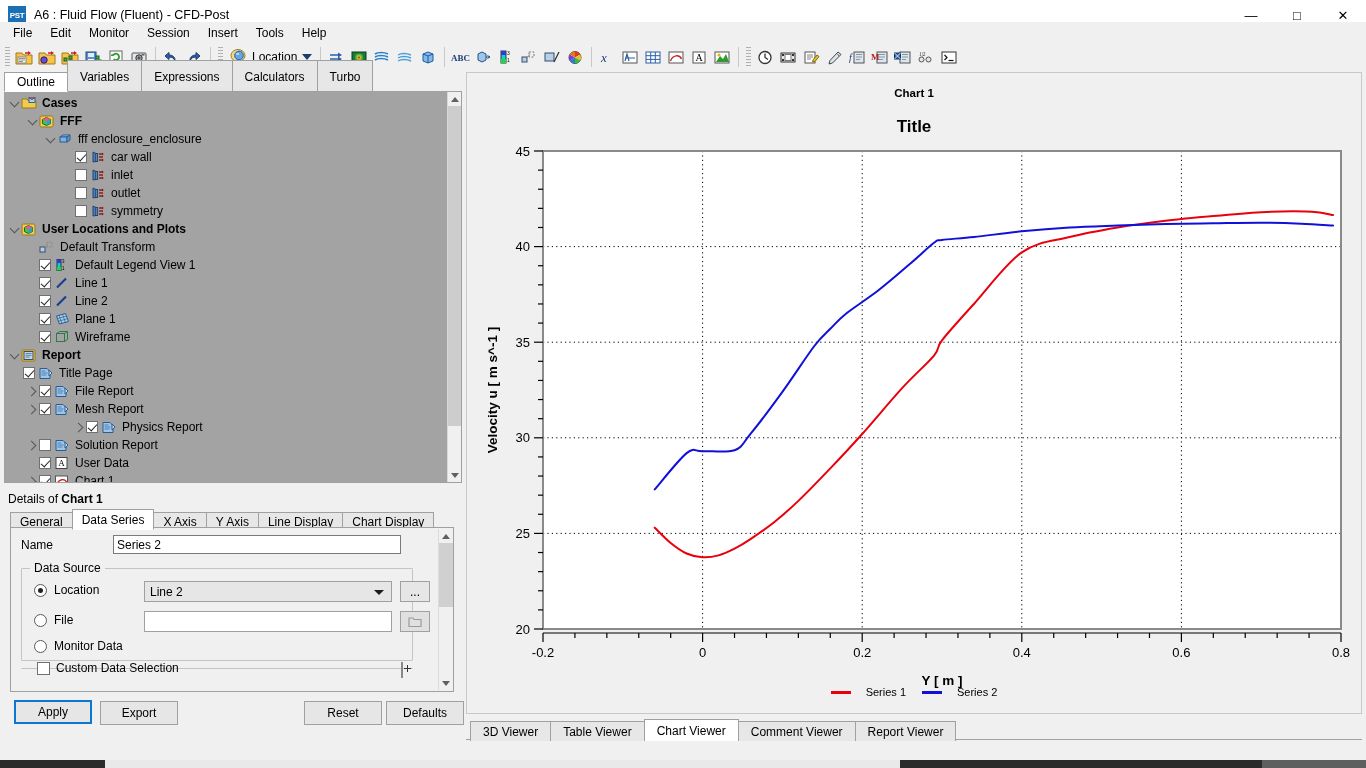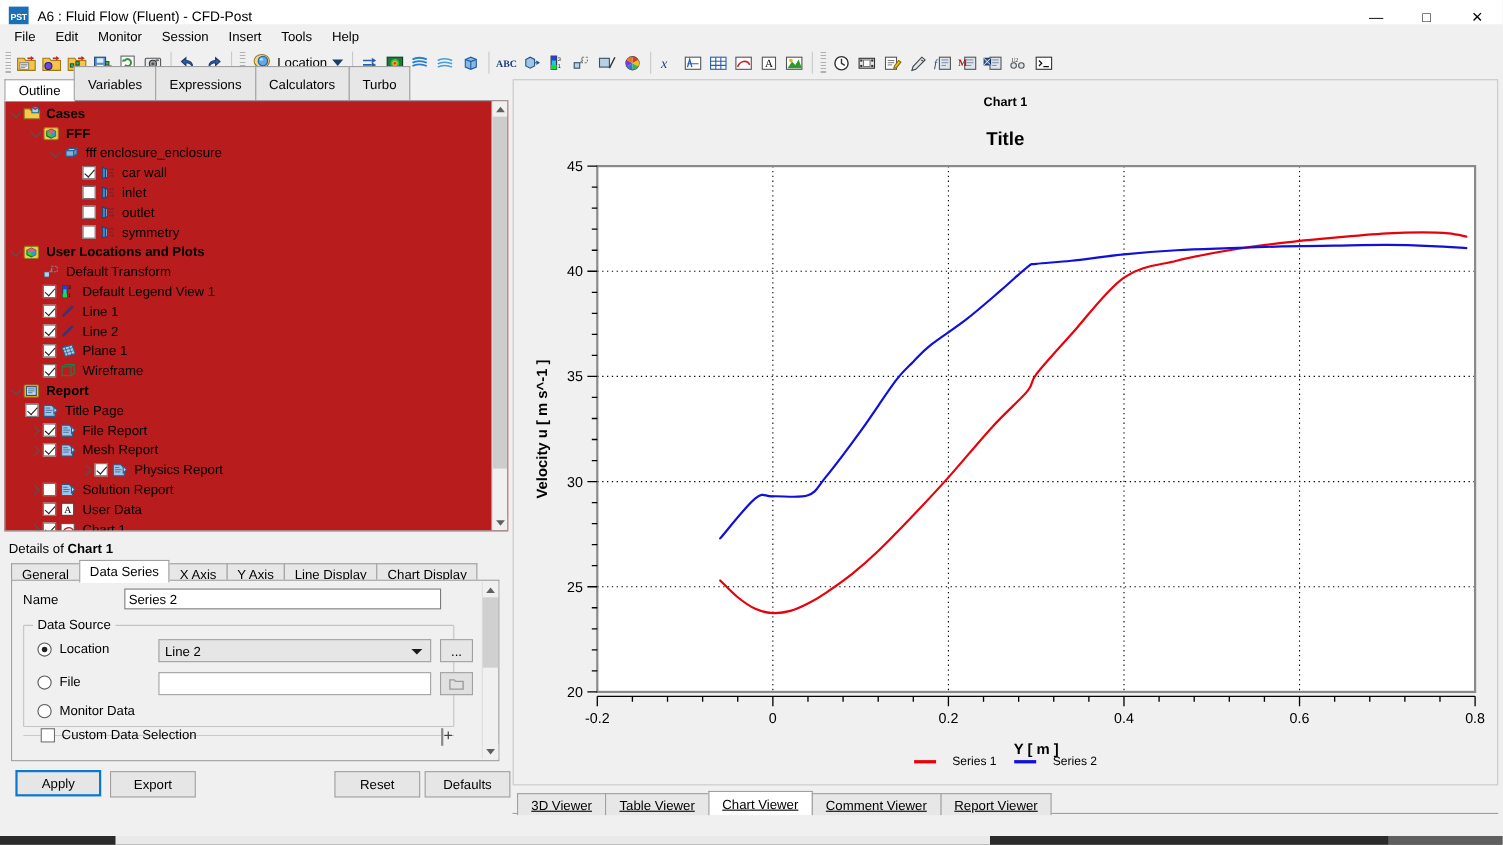--- a/index.html
+++ b/index.html
@@ -70,21 +70,21 @@
   }
   .tabstrip { display: flex; height: 20px; align-items: flex-end; }
   .tab {
     height: 32px; padding: 0 12px; font-size: 12px;
     background: #e7e7e7; border: 1px solid #a0a0a0; border-bottom: none;
     display: flex; align-items: center; margin-right: -1px;
   }
   .tab.active { background: #ffffff; height: 20px; border-bottom: 1px solid #fff; z-index: 2; }
   .treebox {
     position: absolute; left: 0; top: 19px; width: 458px; height: 392px;
-    background: #b91c1c; border: 1px solid #a0a0a0; overflow: hidden;
+    background: #a3a3a3; border: 1px solid #a0a0a0; overflow: hidden;
   }
   .tree { position: absolute; left: 0; top: 0; right: 14px; bottom: 0; padding-top: 2px; }
   .trow {
     display: flex; align-items: center; height: 18px; padding-left: 2px; white-space: nowrap;
   }
   .texp {
     width: 14px; height: 18px; display: flex; align-items: center; justify-content: center;
     color: #4a4a4a; font-size: 10px;
   }
   .chev { width: 9px; height: 9px; position: relative; }
@@ -216,21 +216,20 @@
   .leg-item { display: flex; align-items: center; gap: 15px; font-size: 11px; }
   .leg-swatch { width: 20px; height: 3px; display: block; }
 
   .vtabs {
     position: absolute; left: 470px; top: 719px; display: flex; align-items: flex-end;
   }
   .vtab {
     height: 20px; padding: 0 12px; font-size: 12px; background: #e7e7e7;
     border: 1px solid #a0a0a0; display: flex; align-items: center; margin-right: -1px;
     border-bottom: none;
-    text-decoration: underline;
   }
   .vtab.active { background: #fff; height: 22px; }
   .vtab-underline {
     position: absolute; left: 466px; top: 739px; width: 896px; height: 1px; background: #a0a0a0;
   }
 
   
   .taskbar {
     position: absolute; left: 0; top: 760px; width: 1366px; height: 8px; background: #2b2b2b;
   }

